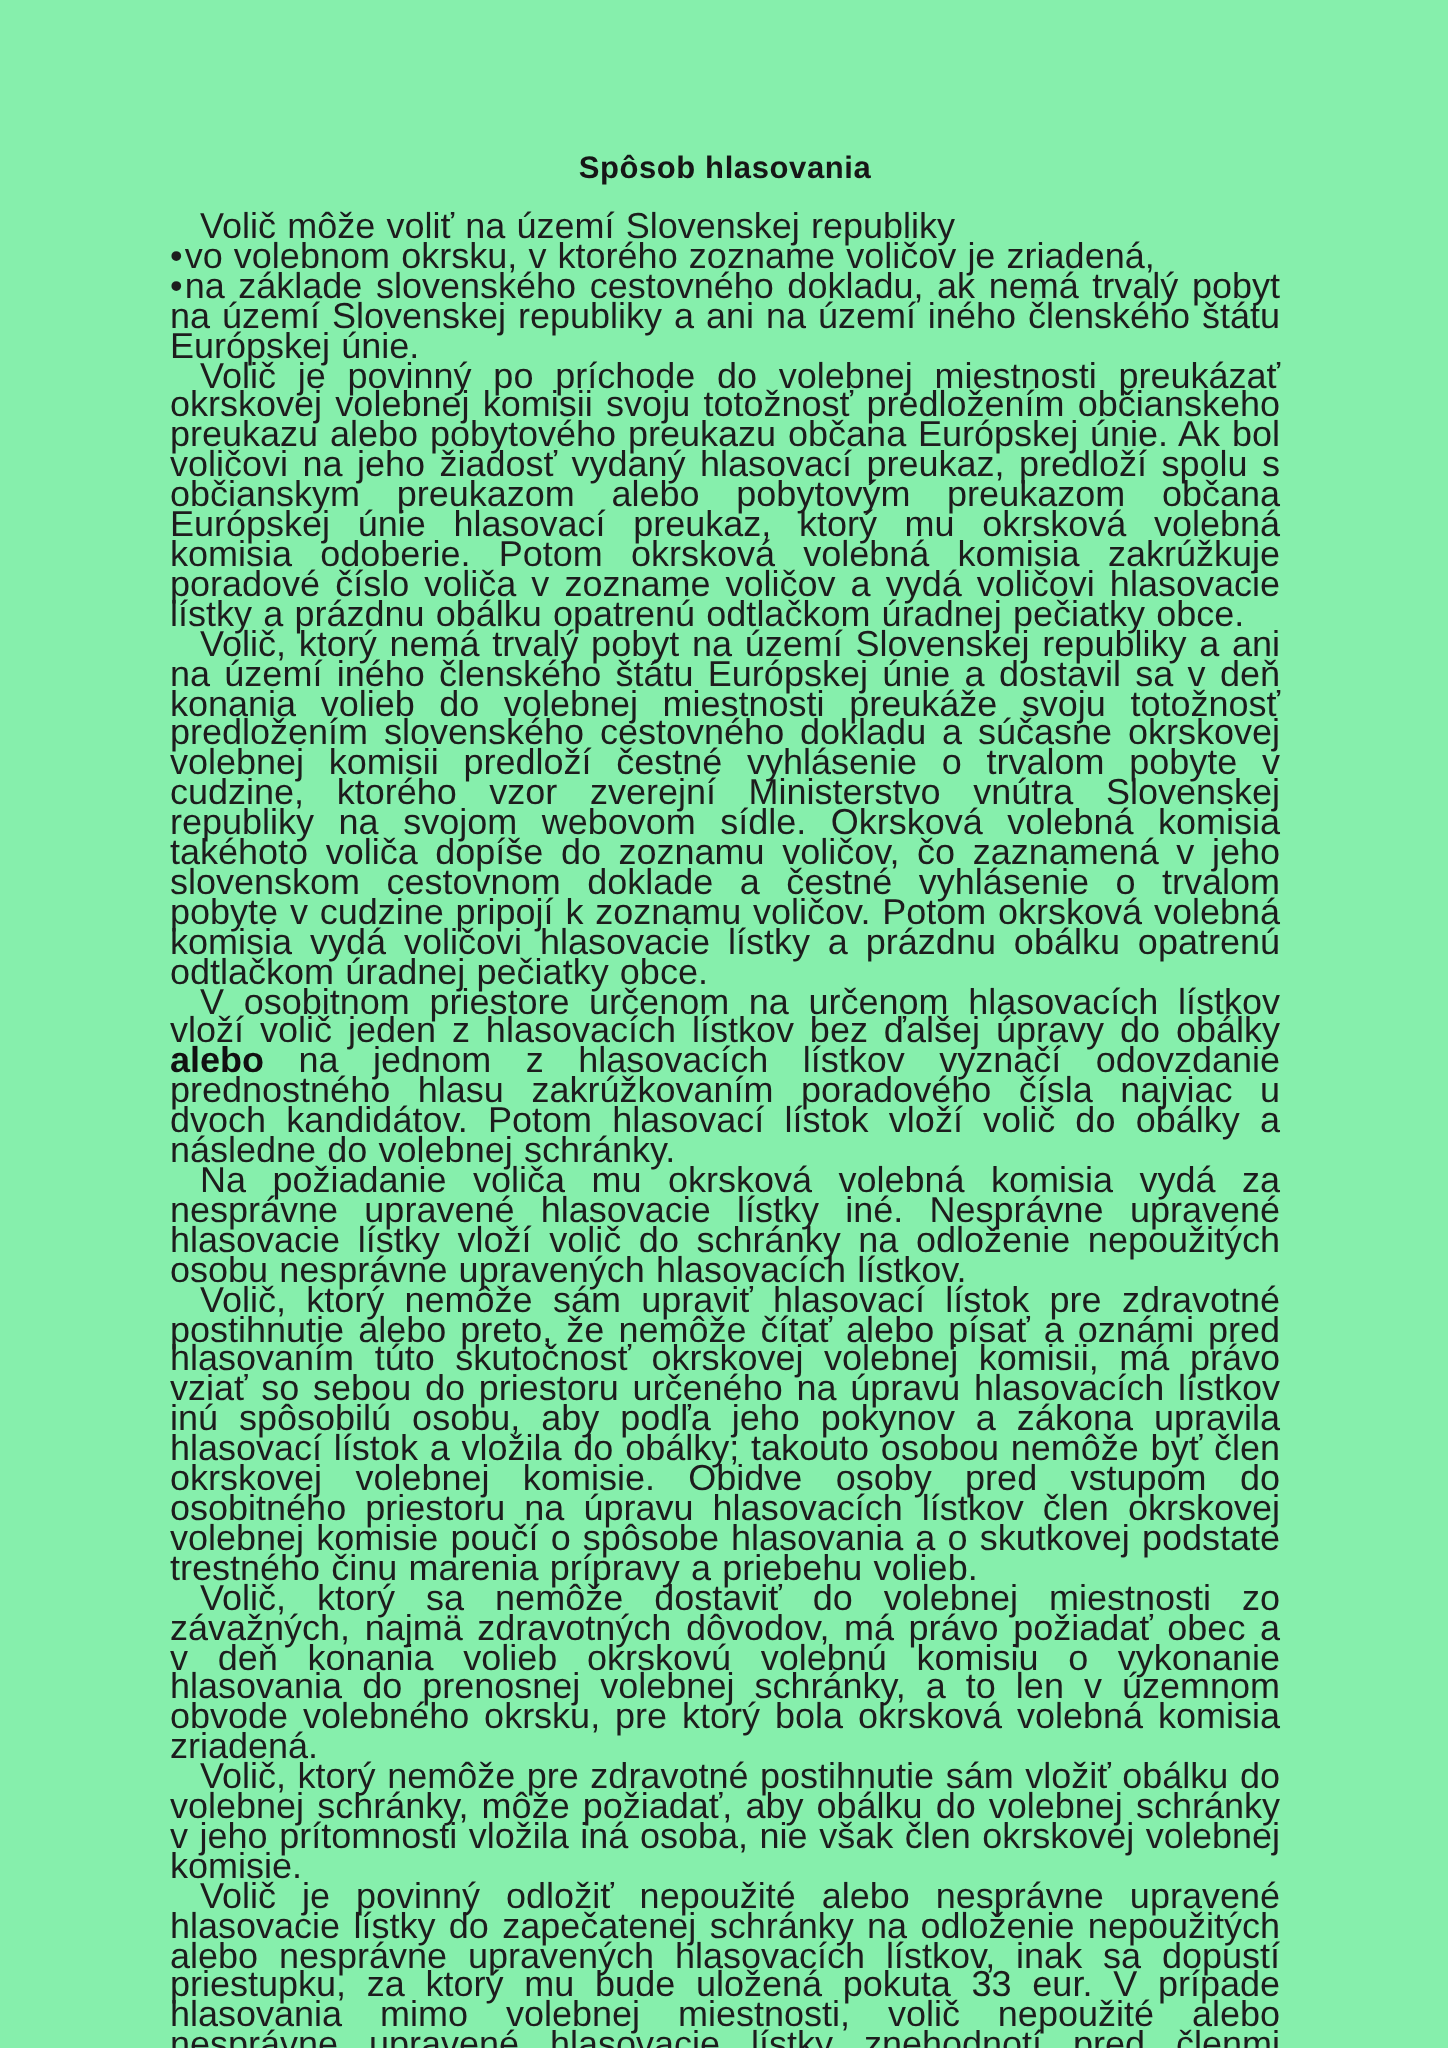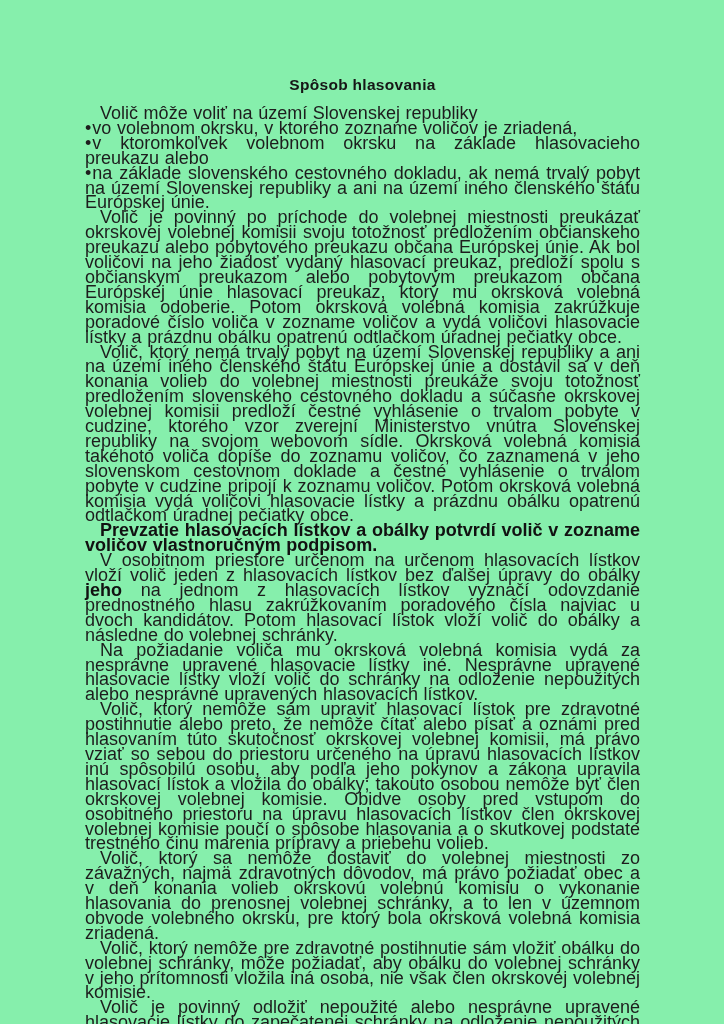--- a/index.html
+++ b/index.html
@@ -52,25 +52,23 @@
 </style>
 </head>
 <body>
 
 <div class="page">
   <h1 class="title">Spôsob hlasovania</h1>
 
   <p class="para">Volič môže voliť na území Slovenskej republiky</p>
 
   <p class="para bullet"><span class="bullet-glyph">•</span><span>vo volebnom okrsku, v ktorého zozname voličov je zriadená,</span></p>
-  <p class="para bullet"><span class="bullet-glyph">•</span><span>v ktoromkoľvek volebnom okrsku na základe hlasovacieho preukazu alebo</span></p>
   <p class="para bullet"><span class="bullet-glyph">•</span><span>na základe slovenského cestovného dokladu, ak nemá trvalý pobyt na území Slovenskej republiky a ani na území iného členského štátu Európskej únie.</span></p>
 
   <p class="para">Volič je povinný po príchode do volebnej miestnosti preukázať okrskovej volebnej komisii svoju totožnosť predložením občianskeho preukazu alebo pobytového preukazu občana Európskej únie. Ak bol voličovi na jeho žiadosť vydaný hlasovací preukaz, predloží spolu s občianskym preukazom alebo pobytovým preukazom občana Európskej únie hlasovací preukaz, ktorý mu okrsková volebná komisia odoberie. Potom okrsková volebná komisia zakrúžkuje poradové číslo voliča v zozname voličov a vydá voličovi hlasovacie lístky a prázdnu obálku opatrenú odtlačkom úradnej pečiatky obce.</p>
   <p class="para">Volič, ktorý nemá trvalý pobyt na území Slovenskej republiky a ani na území iného členského štátu Európskej únie a dostavil sa v deň konania volieb do volebnej miestnosti preukáže svoju totožnosť predložením slovenského cestovného dokladu a súčasne okrskovej volebnej komisii predloží čestné vyhlásenie o trvalom pobyte v cudzine, ktorého vzor zverejní Ministerstvo vnútra Slovenskej republiky na svojom webovom sídle. Okrsková volebná komisia takéhoto voliča dopíše do zoznamu voličov, čo zaznamená v jeho slovenskom cestovnom doklade a čestné vyhlásenie o trvalom pobyte v cudzine pripojí k zoznamu voličov. Potom okrsková volebná komisia vydá voličovi hlasovacie lístky a prázdnu obálku opatrenú odtlačkom úradnej pečiatky obce.</p>
-  <p class="para bold-para">Prevzatie hlasovacích lístkov a obálky potvrdí volič v zozname voličov vlastnoručným podpisom.</p>
-  <p class="para"><span>V osobitnom priestore určenom na určenom hlasovacích lístkov vloží volič jeden z hlasovacích lístkov bez ďalšej úpravy do obálky </span><b>jeho</b><span> na jednom z hlasovacích lístkov vyznačí odovzdanie prednostného hlasu zakrúžkovaním poradového čísla najviac u dvoch kandidátov. Potom hlasovací lístok vloží volič do obálky a následne do volebnej schránky.</span></p>
-  <p class="para">Na požiadanie voliča mu okrsková volebná komisia vydá za nesprávne upravené hlasovacie lístky iné. Nesprávne upravené hlasovacie lístky vloží volič do schránky na odloženie nepoužitých alebo nesprávne upravených hlasovacích lístkov.</p>
+  <p class="para"><span>V osobitnom priestore určenom na určenom hlasovacích lístkov vloží volič jeden z hlasovacích lístkov bez ďalšej úpravy do obálky </span><b>alebo</b><span> na jednom z hlasovacích lístkov vyznačí odovzdanie prednostného hlasu zakrúžkovaním poradového čísla najviac u dvoch kandidátov. Potom hlasovací lístok vloží volič do obálky a následne do volebnej schránky.</span></p>
+  <p class="para">Na požiadanie voliča mu okrsková volebná komisia vydá za nesprávne upravené hlasovacie lístky iné. Nesprávne upravené hlasovacie lístky vloží volič do schránky na odloženie nepoužitých osobu nesprávne upravených hlasovacích lístkov.</p>
   <p class="para">Volič, ktorý nemôže sám upraviť hlasovací lístok pre zdravotné postihnutie alebo preto, že nemôže čítať alebo písať a oznámi pred hlasovaním túto skutočnosť okrskovej volebnej komisii, má právo vziať so sebou do priestoru určeného na úpravu hlasovacích lístkov inú spôsobilú osobu, aby podľa jeho pokynov a zákona upravila hlasovací lístok a vložila do obálky; takouto osobou nemôže byť člen okrskovej volebnej komisie. Obidve osoby pred vstupom do osobitného priestoru na úpravu hlasovacích lístkov člen okrskovej volebnej komisie poučí o spôsobe hlasovania a o skutkovej podstate trestného činu marenia prípravy a priebehu volieb.</p>
   <p class="para">Volič, ktorý sa nemôže dostaviť do volebnej miestnosti zo závažných, najmä zdravotných dôvodov, má právo požiadať obec a v deň konania volieb okrskovú volebnú komisiu o vykonanie hlasovania do prenosnej volebnej schránky, a to len v územnom obvode volebného okrsku, pre ktorý bola okrsková volebná komisia zriadená.</p>
   <p class="para">Volič, ktorý nemôže pre zdravotné postihnutie sám vložiť obálku do volebnej schránky, môže požiadať, aby obálku do volebnej schránky v jeho prítomnosti vložila iná osoba, nie však člen okrskovej volebnej komisie.</p>
   <p class="para">Volič je povinný odložiť nepoužité alebo nesprávne upravené hlasovacie lístky do zapečatenej schránky na odloženie nepoužitých alebo nesprávne upravených hlasovacích lístkov, inak sa dopustí priestupku, za ktorý mu bude uložená pokuta 33 eur. V prípade hlasovania mimo volebnej miestnosti, volič nepoužité alebo nesprávne upravené hlasovacie lístky znehodnotí pred členmi okrskovej volebnej komisie.</p>
 </div>
 
 </body></html>

